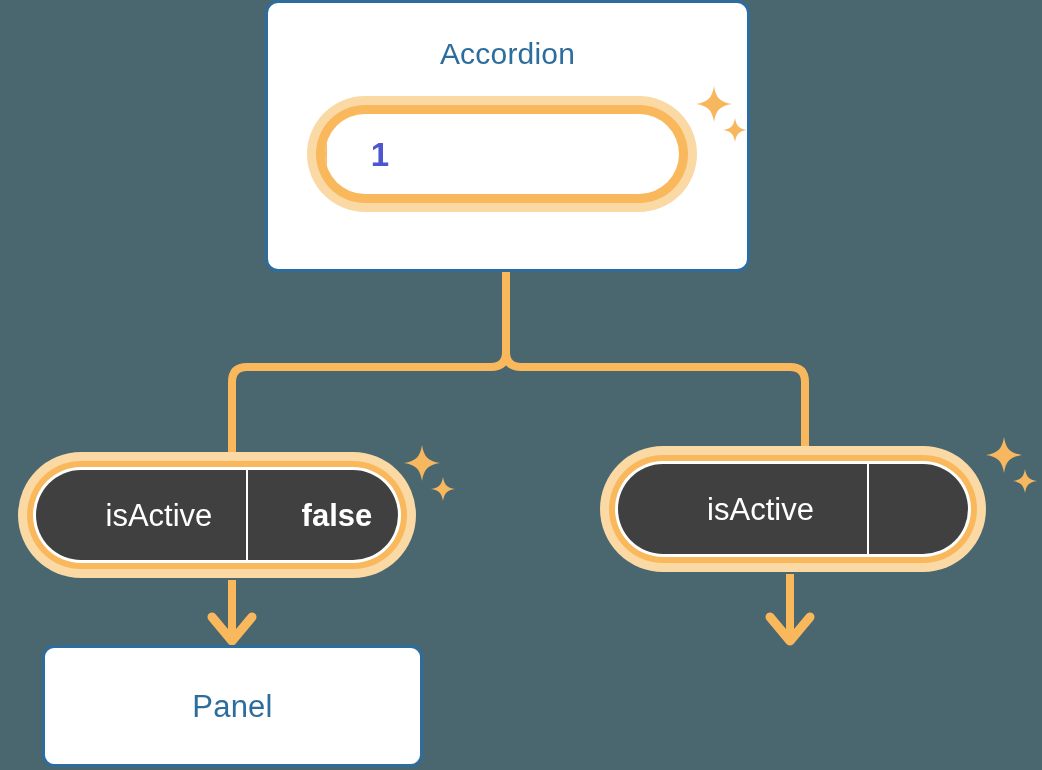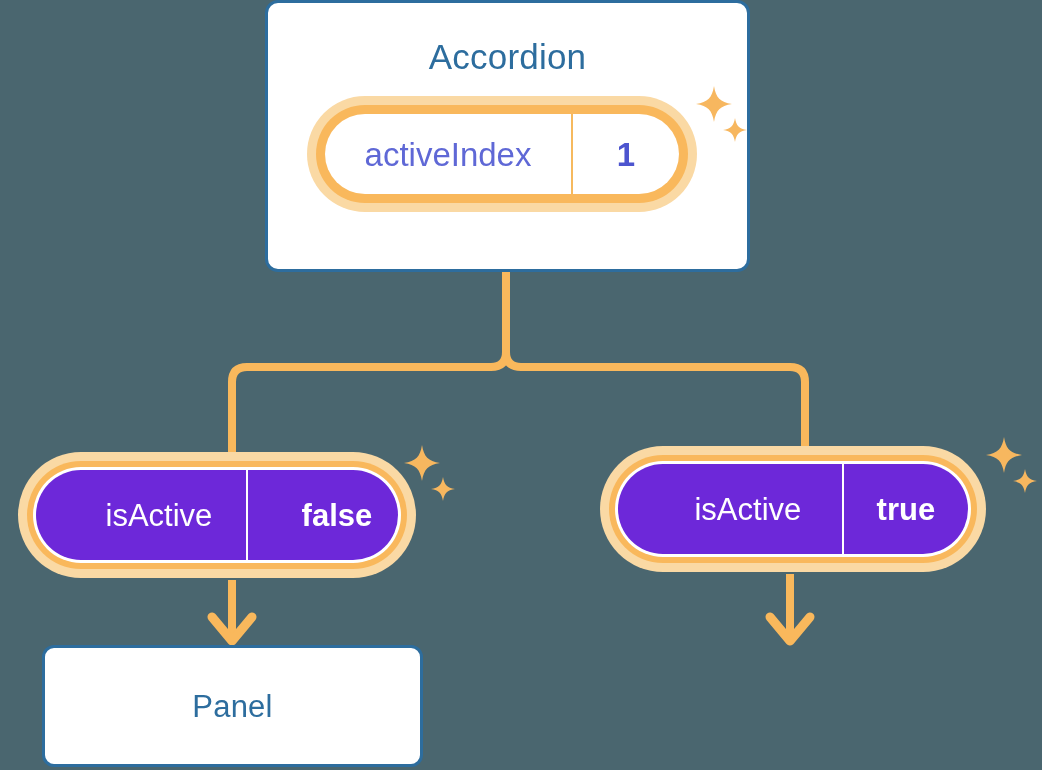--- a/index.html
+++ b/index.html
@@ -38,21 +38,21 @@
     box-sizing: border-box;
     background: #ffffff;
     border: 3px solid #2d6d9e;
     border-radius: 13px;
     display: flex;
     flex-direction: column;
     align-items: center;
   }
   .card-title {
     color: #2d6d9e;
-    font-size: 35px;
+    font-size: 30px;
     font-weight: 400;
     letter-spacing: .2px;
     line-height: 1;
     white-space: nowrap;
   }
 
   
   #card-accordion {
     left: 265px;
     top: 0px;
@@ -138,21 +138,21 @@
   .pill-solid .pill-ring { padding: 6px; }
   .pill-solid .pill-inner {
     background: #ffffff;
     padding: 3px;
   }
   .pill-solid .pill-body {
     display: flex;
     align-items: stretch;
     border-radius: 999px;
     overflow: hidden;
-    background: #6d28d9;
+    background: #404040;
     width: 100%;
     padding-left: 36px;
   }
   .pill-solid .pill-key {
     color: #ffffff;
     font-size: 31px;
     font-weight: 400;
   }
   .pill-solid .pill-val {
     color: #ffffff;
@@ -224,21 +224,20 @@
   </svg>
 
   <div class="card" id="card-accordion">
     <div class="card-title">Accordion</div>
   </div>
 
   <div class="pill-wrap pill-light" id="pill-root">
     <div class="pill">
       <div class="pill-ring">
         <div class="pill-inner">
-          <div class="pill-key">activeIndex</div>
           <div class="pill-divider"></div>
           <div class="pill-val">1</div>
         </div>
       </div>
     </div>
   </div>
 
   <svg class="sparkle-group" id="sparkle-root" width="62" height="68" viewBox="0 0 62 68">
     <path d="M24 2 C26 14 30 18 42 20 C30 22 26 26 24 38 C22 26 18 22 6 20 C18 18 22 14 24 2 Z" fill="#f7b75f"></path>
     <path d="M45 34 C46.4 42 49 44.6 57 46 C49 47.4 46.4 50 45 58 C43.6 50 41 47.4 33 46 C41 44.6 43.6 42 45 34 Z" fill="#f7b75f"></path>
@@ -267,21 +266,20 @@
     <div class="card-title">Panel</div>
   </div>
 
   <div class="pill-wrap pill-solid pill-child" id="pill-right">
     <div class="pill">
       <div class="pill-ring">
         <div class="pill-inner">
           <div class="pill-body">
             <div class="pill-key">isActive</div>
             <div class="pill-divider"></div>
-            <div class="pill-val">true</div>
           </div>
         </div>
       </div>
     </div>
   </div>
 
   <svg class="sparkle-group" id="sparkle-right" width="62" height="68" viewBox="0 0 62 68">
     <path d="M24 2 C26 14 30 18 42 20 C30 22 26 26 24 38 C22 26 18 22 6 20 C18 18 22 14 24 2 Z" fill="#f7b75f"></path>
     <path d="M45 34 C46.4 42 49 44.6 57 46 C49 47.4 46.4 50 45 58 C43.6 50 41 47.4 33 46 C41 44.6 43.6 42 45 34 Z" fill="#f7b75f"></path>
   </svg>

